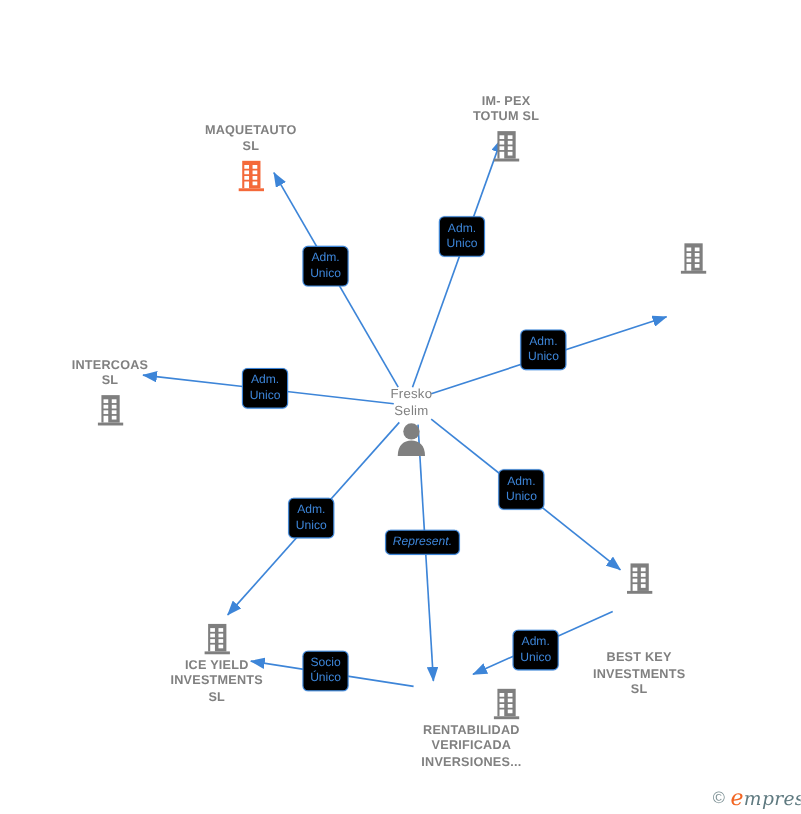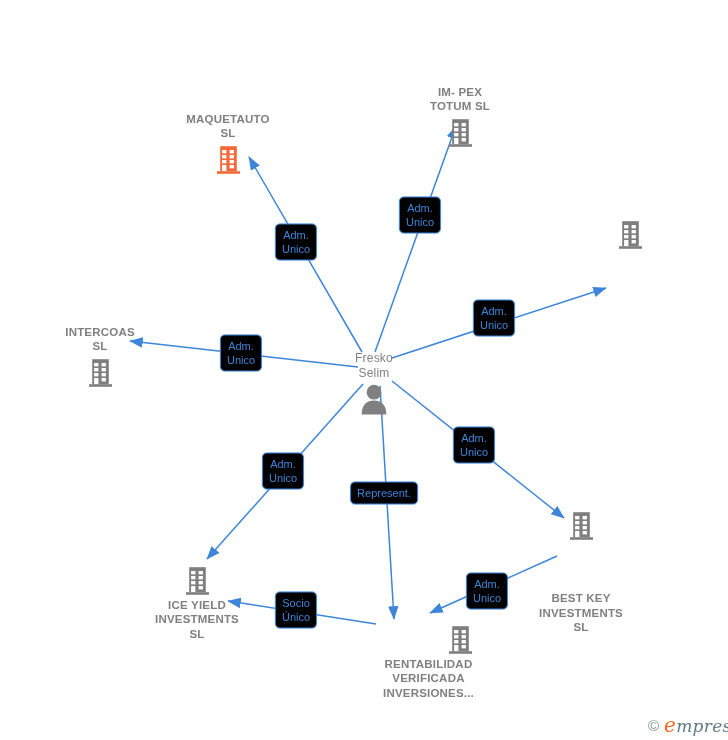--- a/index.html
+++ b/index.html
@@ -240,21 +240,21 @@
       <div class="edge-label" style="left: 296px; top: 242px;">Adm.
 Unico</div>
       <div class="edge-label" style="left: 420px; top: 215px;">Adm.
 Unico</div>
       <div class="edge-label" style="left: 494px; top: 318px;">Adm.
 Unico</div>
       <div class="edge-label" style="left: 241px; top: 353px;">Adm.
 Unico</div>
       <div class="edge-label" style="left: 283px; top: 471px;">Adm.
 Unico</div>
-      <div class="edge-label" style="left: 384px; top: 493px;">Represent.</div>
+      <div class="edge-label" style="left: 384px; top: 493px; font-style: italic;">Represent.</div>
       <div class="edge-label" style="left: 474px; top: 445px;">Adm.
 Unico</div>
       <div class="edge-label" style="left: 487px; top: 591px;">Adm.
 Unico</div>
       <div class="edge-label" style="left: 296px; top: 610px;">Socio
 Único</div>
     </div>
 
   <div class="watermark" style="left:648px; top:713px;">
     <span class="wm-c">©</span>

